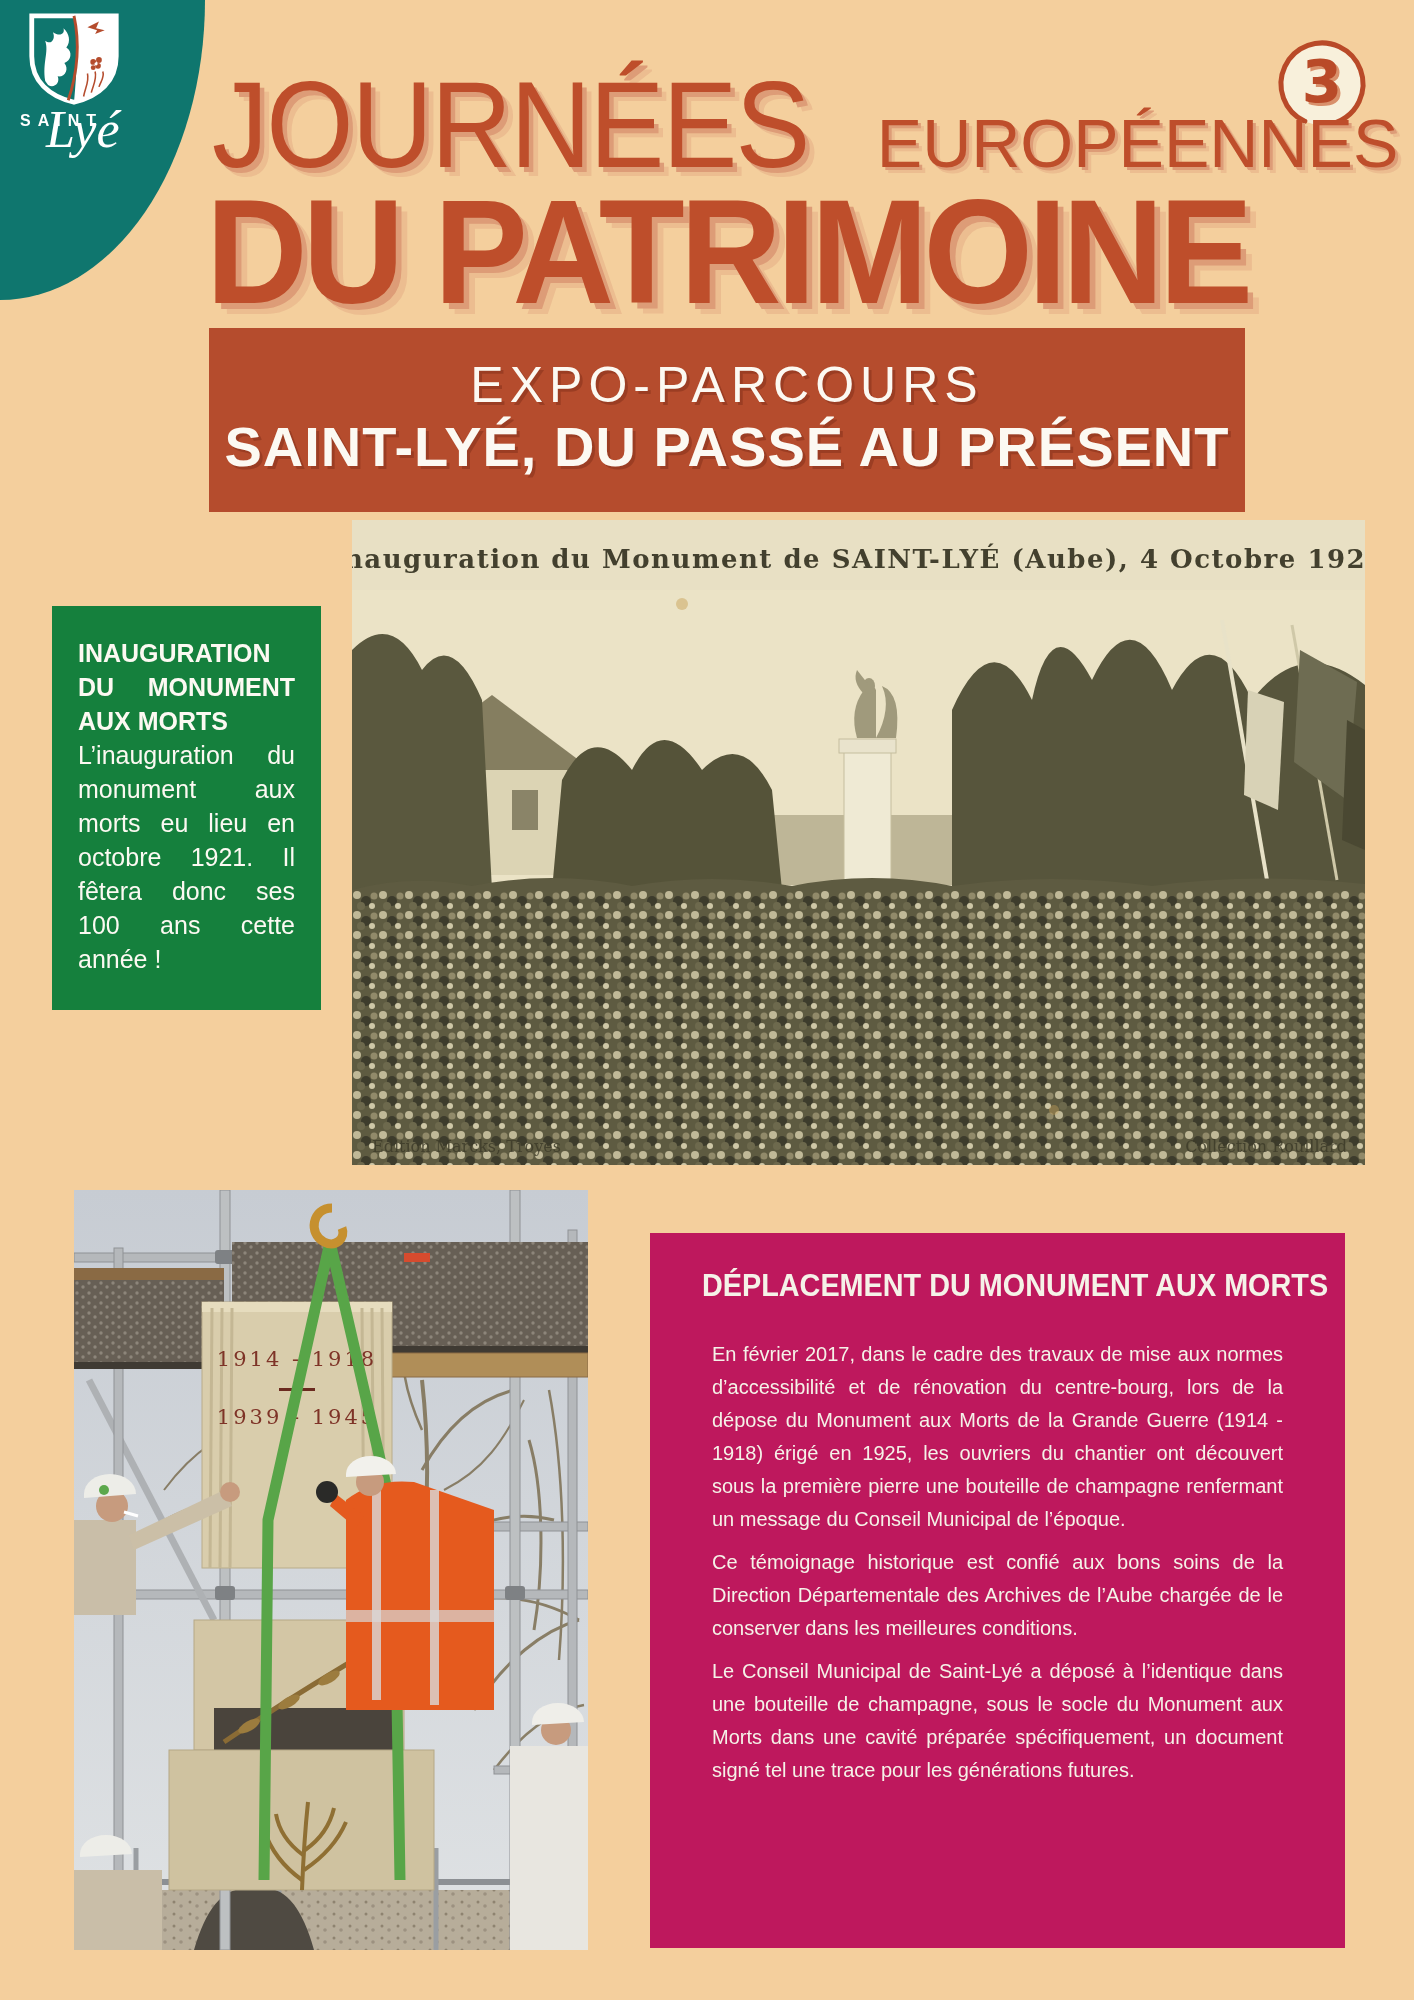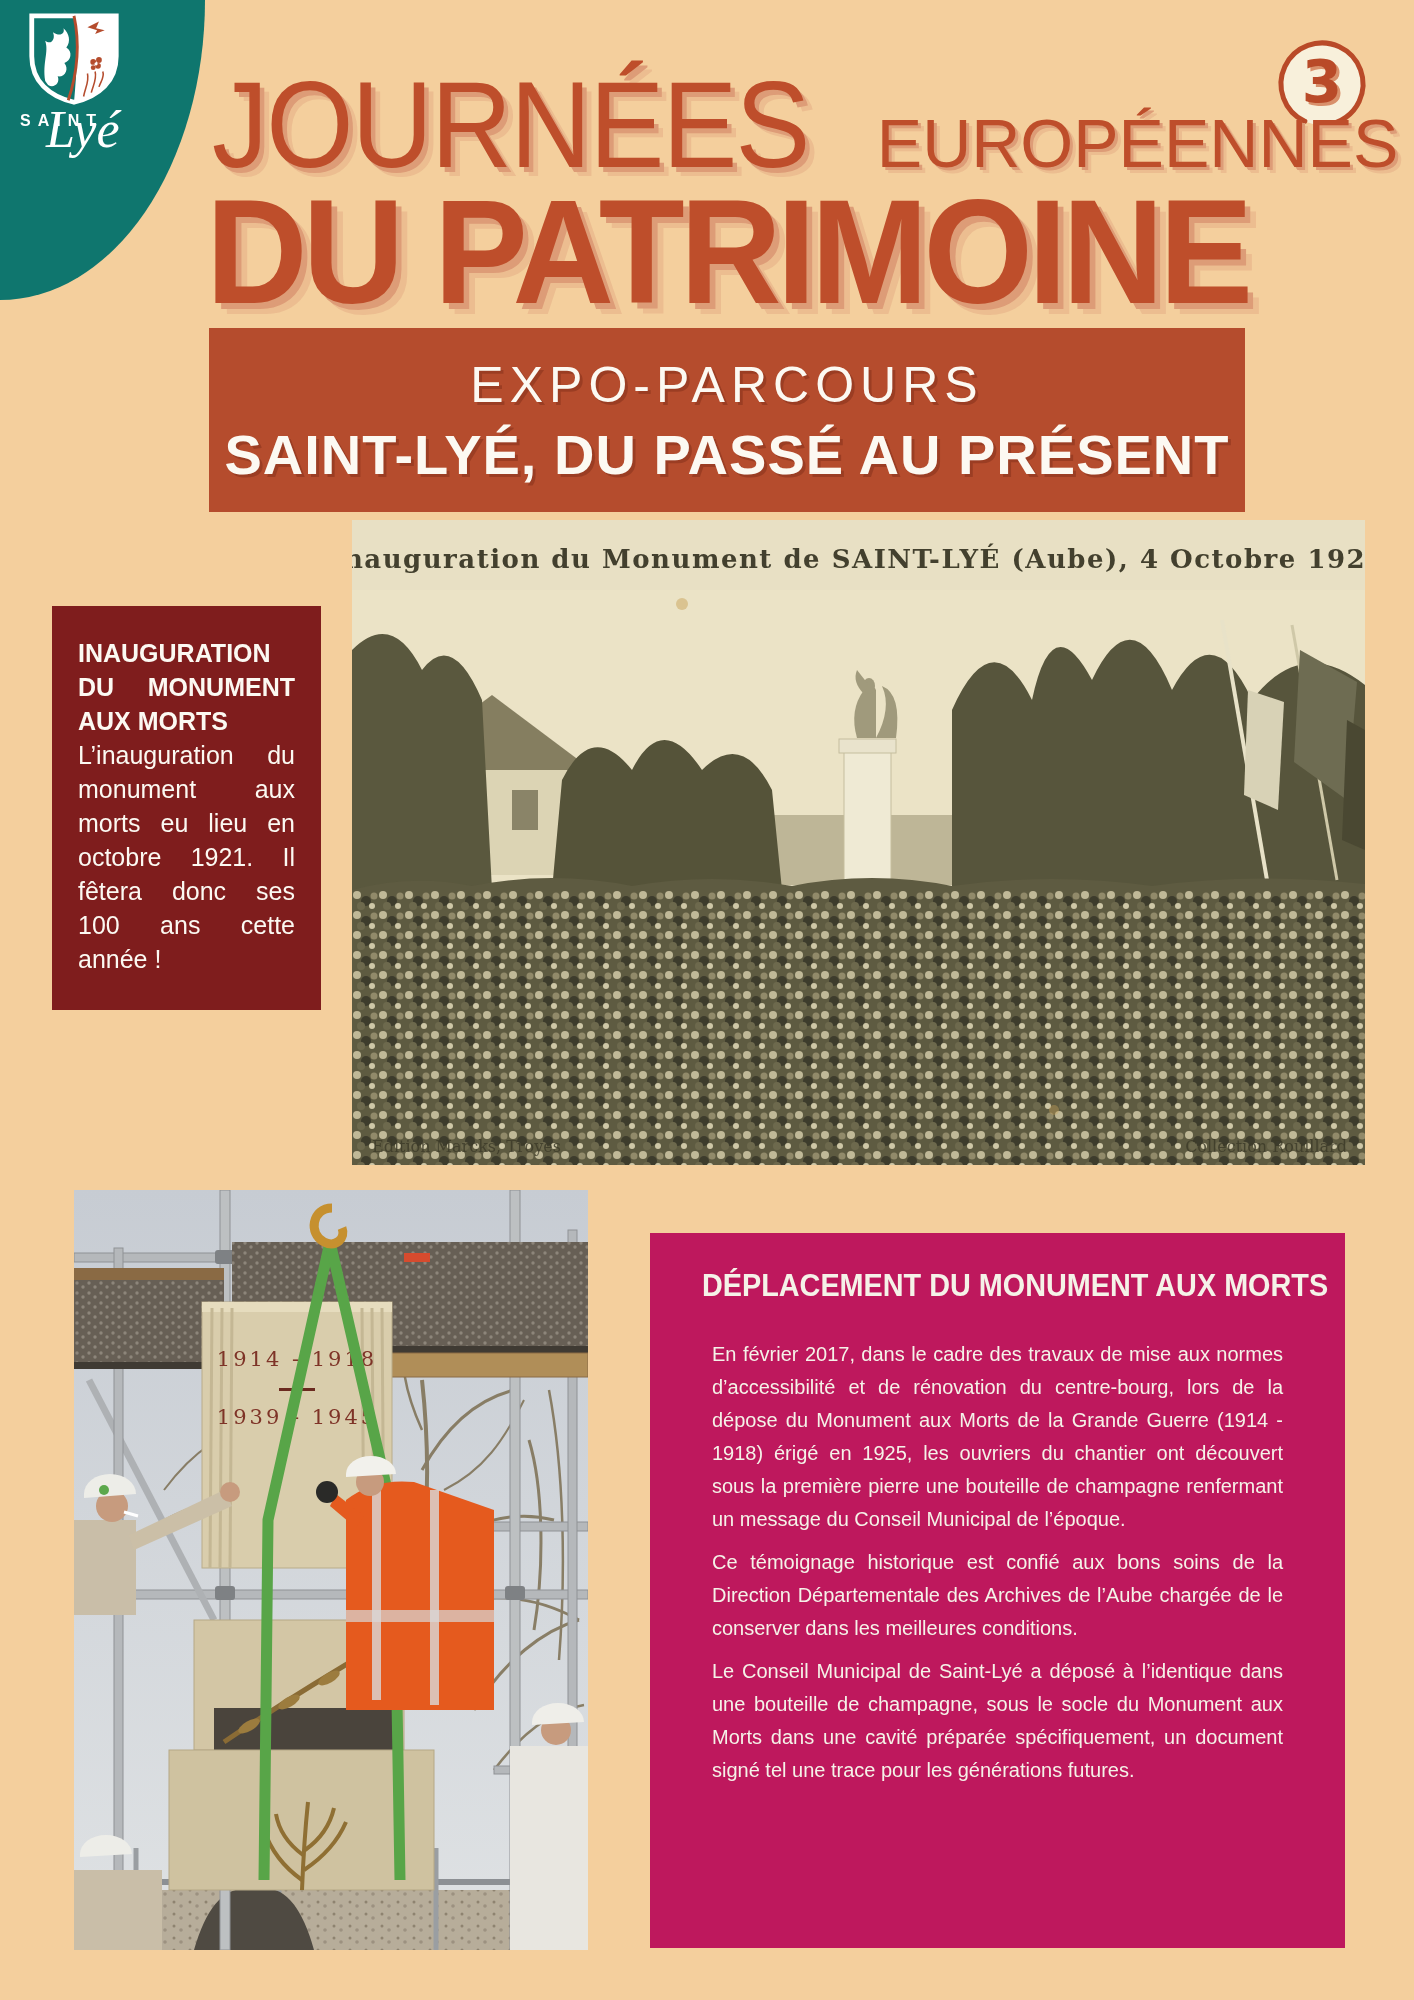--- a/index.html
+++ b/index.html
@@ -29,29 +29,29 @@
   .title-l2{position:absolute;left:206px;top:178px;white-space:nowrap;color:#BE4E2B;
       font-size:148px;font-weight:700;line-height:1;letter-spacing:-5px;
       transform:scaleX(.95);transform-origin:left top;
       text-shadow:6px 6px 0 #DD9C77,12px 11px 0 rgba(221,156,119,.35);}
 
   
   .banner{position:absolute;left:209px;top:328px;width:1036px;height:184px;
           background:#B54C2D;text-align:center;color:#FCF9F2;}
   .banner .b1{margin-top:28px;font-size:50px;font-weight:400;letter-spacing:6px;
               text-shadow:3px 3px 0 rgba(90,25,10,.28);}
-  .banner .b2{margin-top:8px;font-size:56px;font-weight:700;letter-spacing:1px;
+  .banner .b2{font-size:56px;font-weight:700;letter-spacing:1px;
               text-shadow:3px 3px 0 rgba(90,25,10,.28);}
 
   
   .postcard{position:absolute;left:352px;top:520px;width:1013px;height:645px;}
 
   
   .redbox{position:absolute;left:52px;top:606px;width:269px;height:404px;
-          background:#7f1d1d;box-sizing:border-box;padding:30px 26px 0 26px;color:#FCF9F2;}
+          background:#15803d;box-sizing:border-box;padding:30px 26px 0 26px;color:#FCF9F2;}
   .redbox .h{font-size:25px;line-height:34px;font-weight:700;text-align:justify;}
   .redbox .t{font-size:25px;line-height:34px;font-weight:400;text-align:justify;}
 
   
   .worksite{position:absolute;left:74px;top:1190px;width:514px;height:760px;}
 
   
   .greenbox{position:absolute;left:650px;top:1233px;width:695px;height:715px;
             background:#be185d;box-sizing:border-box;padding:34px 52px 0 52px;color:#F5F2E8;}
   .greenbox .h{font-size:32px;font-weight:700;letter-spacing:0;

